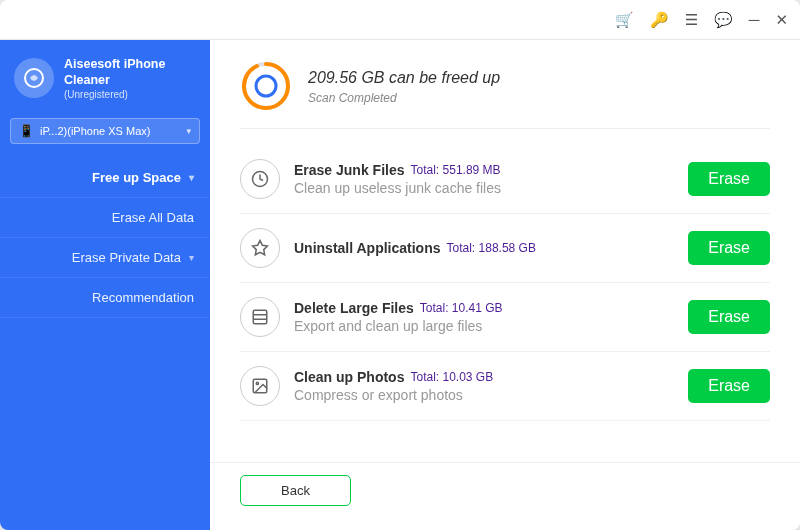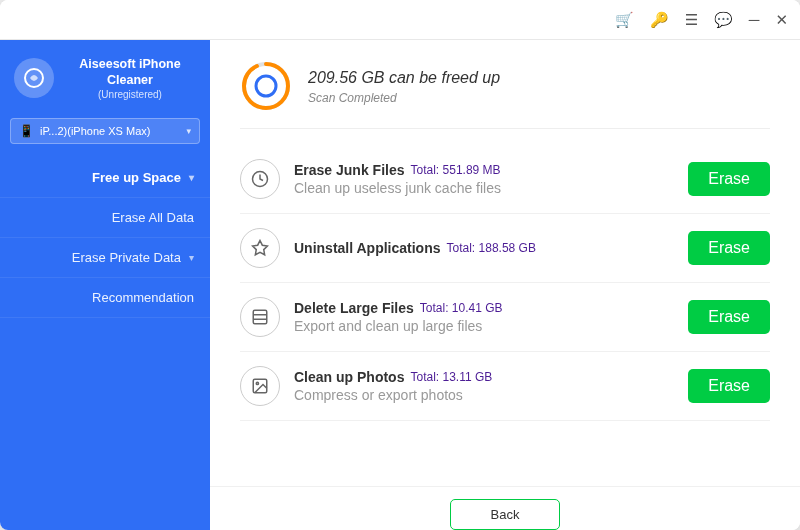--- a/index.html
+++ b/index.html
@@ -47,21 +47,20 @@
       display: flex;
       flex-direction: column;
       flex-shrink: 0;
       padding-bottom: 20px;
     }
     .sidebar-header {
       display: flex;
       align-items: center;
       padding: 16px 14px 14px;
       gap: 10px;
-      text-align: center;
     }
     .app-logo {
       width: 40px;
       height: 40px;
       background: rgba(255,255,255,0.25);
       border-radius: 50%;
       display: flex;
       align-items: center;
       justify-content: center;
       font-size: 18px;
@@ -192,24 +191,24 @@
       border: none;
       border-radius: 5px;
       padding: 8px 20px;
       font-size: 16px;
       font-weight: 500;
       cursor: pointer;
       flex-shrink: 0;
     }
     
     .content-footer {
-      padding: 12px 30px 0;
-      display: flex;
-      align-items: center;
-      justify-content: center;
+      padding: 12px 30px 24px;
+      display: flex;
+      align-items: center;
+      justify-content: flex-start;
       border-top: 1px solid #f0f0f0;
     }
     .back-btn {
       border: 1.5px solid #00cc44;
       background: #fff;
       color: #333;
       border-radius: 5px;
       padding: 7px 40px;
       font-size: 13px;
       cursor: pointer;
@@ -361,21 +360,21 @@
                 <rect x="3" y="3" width="18" height="18" rx="2"></rect>
                 <circle cx="8.5" cy="8.5" r="1.5"></circle>
                 <polyline points="21 15 16 10 5 21"></polyline>
               </svg>
             </div>
             <div class="item-text">
               <div class="item-title">
                 <span>Clean up Photos</span>
                 <span class="item-total">
                   <span>Total:</span>
-                  <span>13.11 GB</span>
+                  <span>10.03 GB</span>
                 </span>
               </div>
               <div class="item-desc">Compress or export photos</div>
             </div>
             <button class="erase-btn">Erase</button>
           </div>
 
         </div>
       </div>
 

